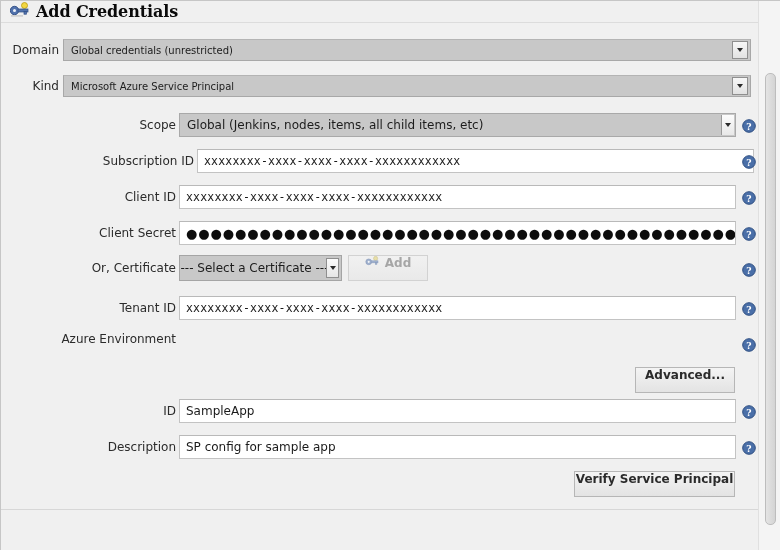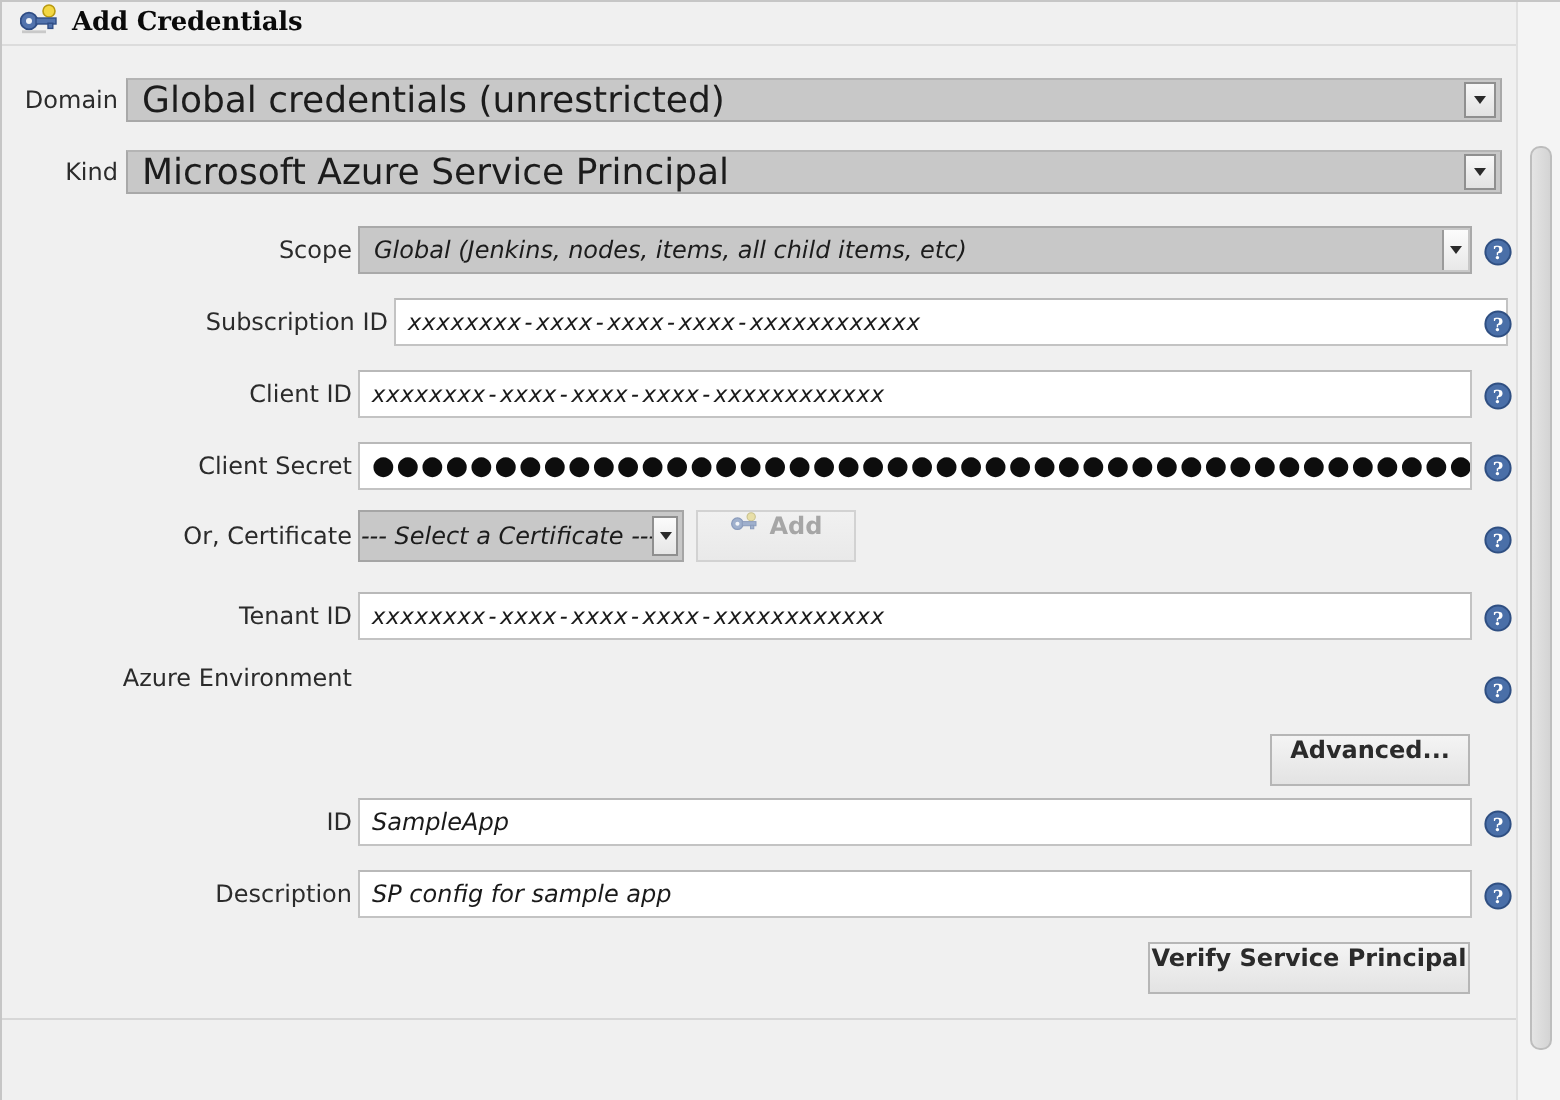--- a/index.html
+++ b/index.html
@@ -36,21 +36,21 @@
     width: 758px;
     height: 20px;
     display: flex;
     align-items: center;
     padding-left: 9px;
     box-sizing: border-box;
   }
   .title-text {
     font-family: "DejaVu Serif", "Liberation Serif", serif;
     font-weight: bold;
-    font-size: 13px;
+    font-size: 16px;
     color: #0a0a0a;
     letter-spacing: -0.1px;
     margin-left: 6px;
     white-space: nowrap;
   }
   .title-rule {
     position: absolute;
     left: 0; top: 21px;
     width: 758px;
     height: 1px;
@@ -82,21 +82,21 @@
     position: relative;
     margin-left: 4px;
     height: 22px;
     background: #c8c8c8;
     border: 1px solid #a8a8a8;
     border-top-color: #b4b4b4;
     box-sizing: border-box;
     display: flex;
     align-items: center;
     padding-left: 7px;
-    font-size: 18px;
+    font-size: 10px;
     color: #1c1c1c;
     white-space: nowrap;
     overflow: hidden;
   }
   .combo-arrow-3d {
     position: absolute;
     right: 2px;
     top: 1px;
     width: 16px;
     height: 18px;
@@ -128,21 +128,20 @@
     font-size: 12px;
     color: #2b2b2b;
     white-space: nowrap;
     box-sizing: border-box;
     padding-right: 0;
   }
 
   .field {
     margin-left: 0;
     box-sizing: border-box;
-    font-style: italic;
   }
 
   
   .tinput {
     height: 24px;
     background: #ffffff;
     border: 1px solid #c3c3c3;
     border-top-color: #b9b9b9;
     box-sizing: border-box;
     display: flex;

